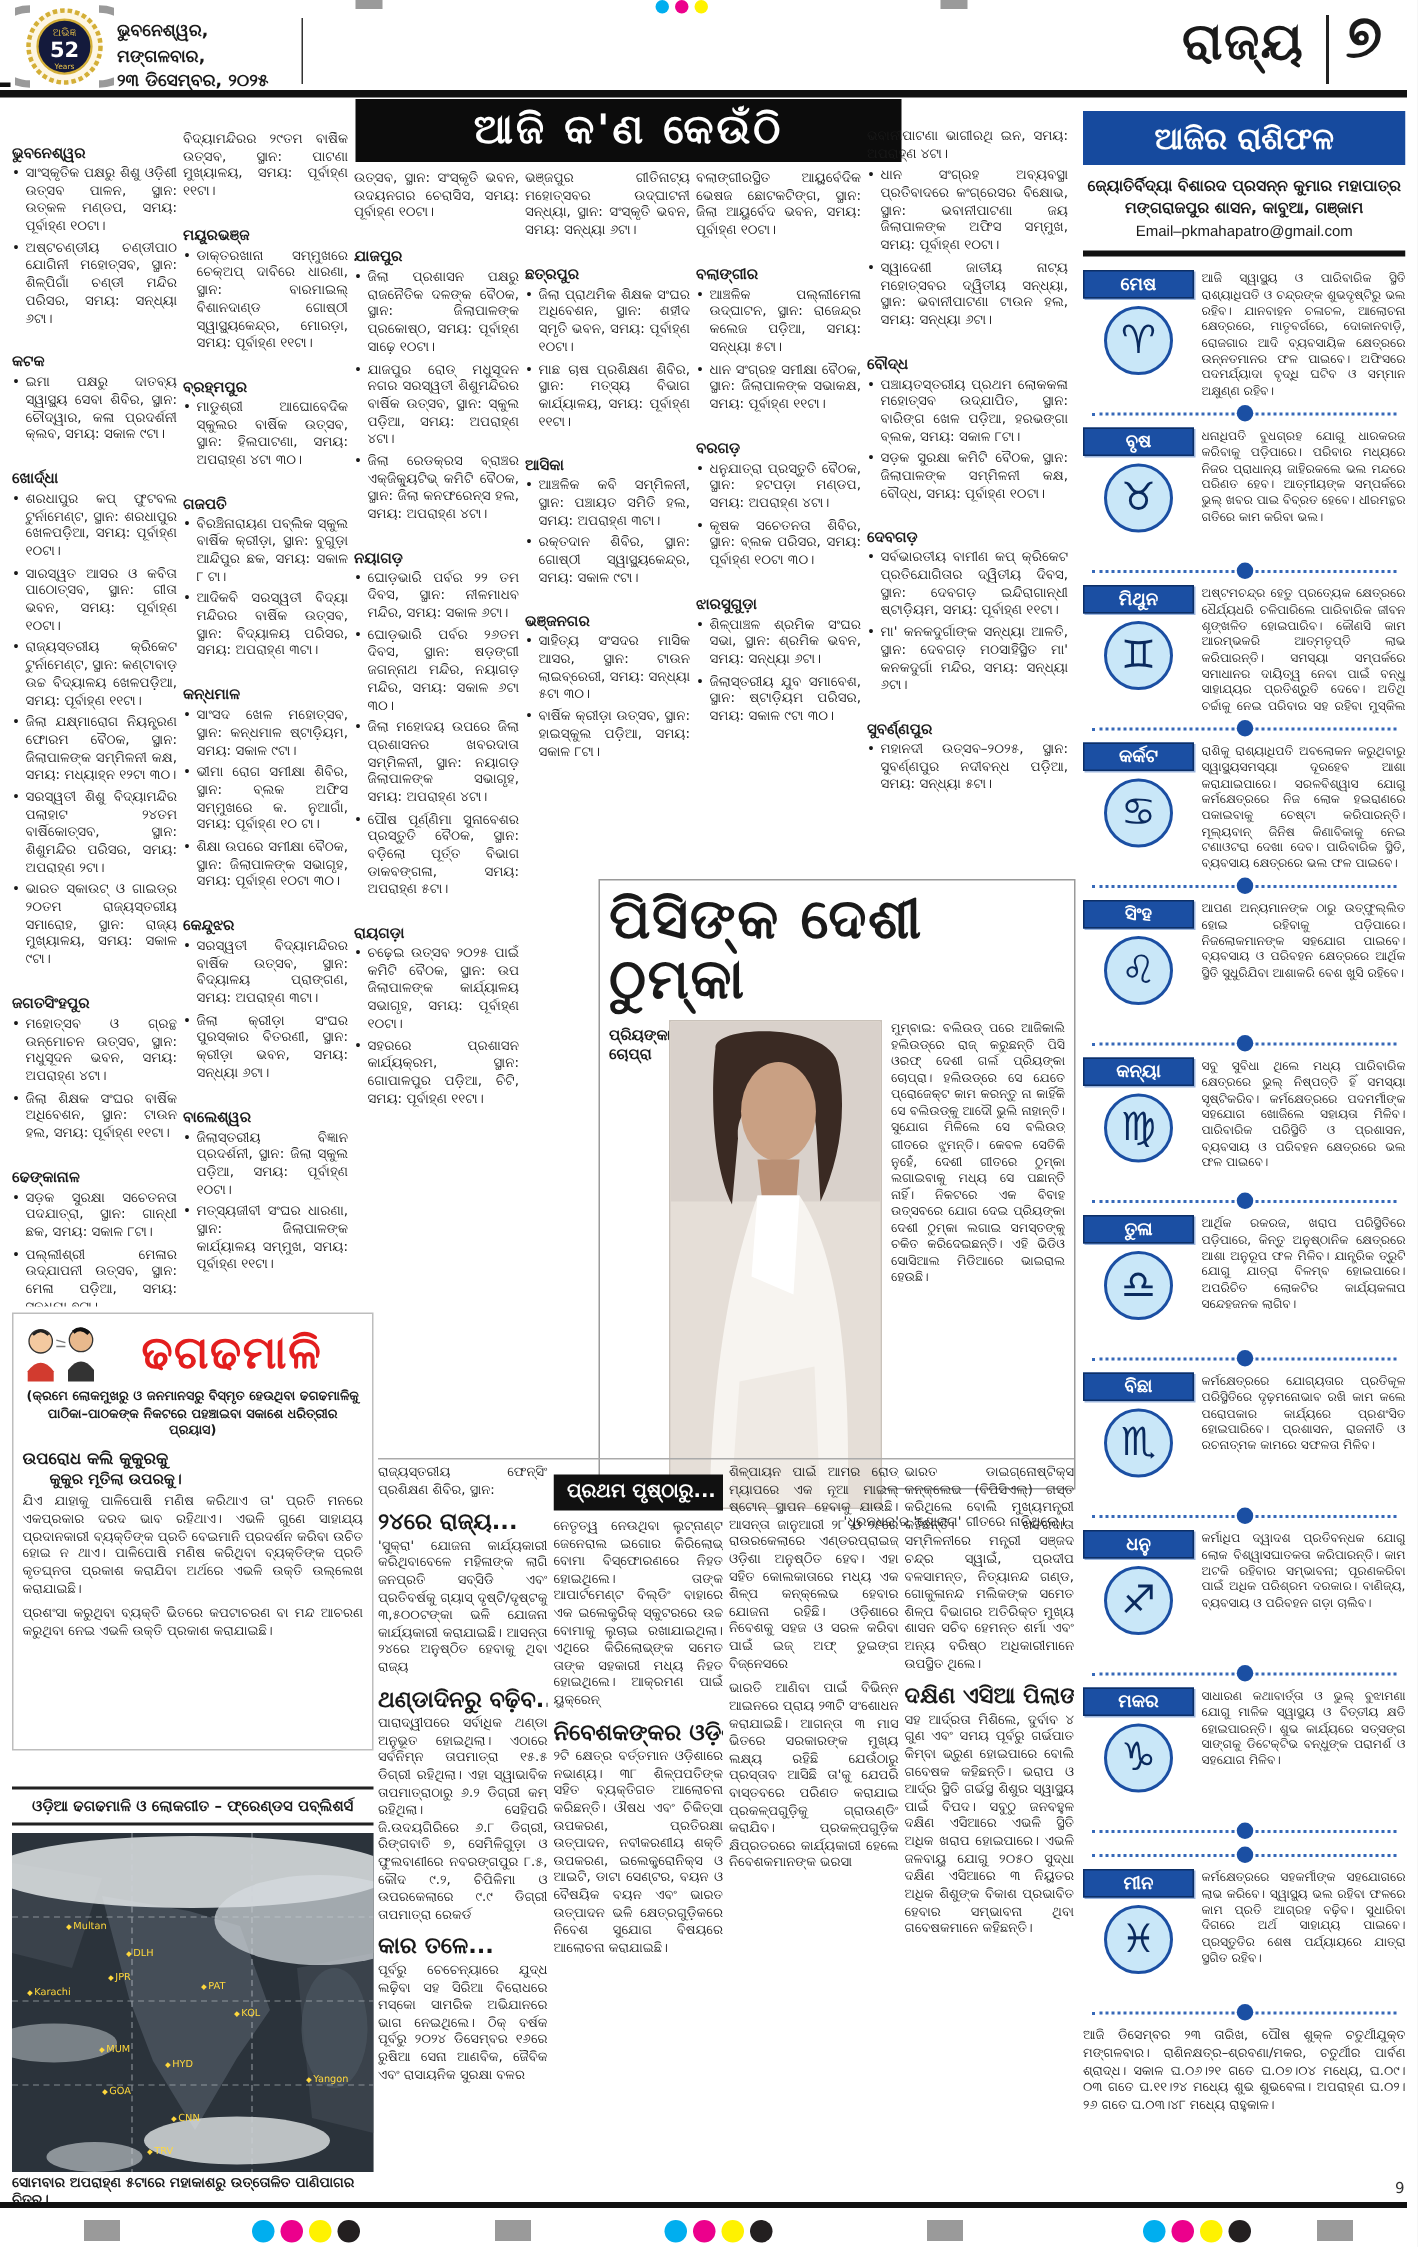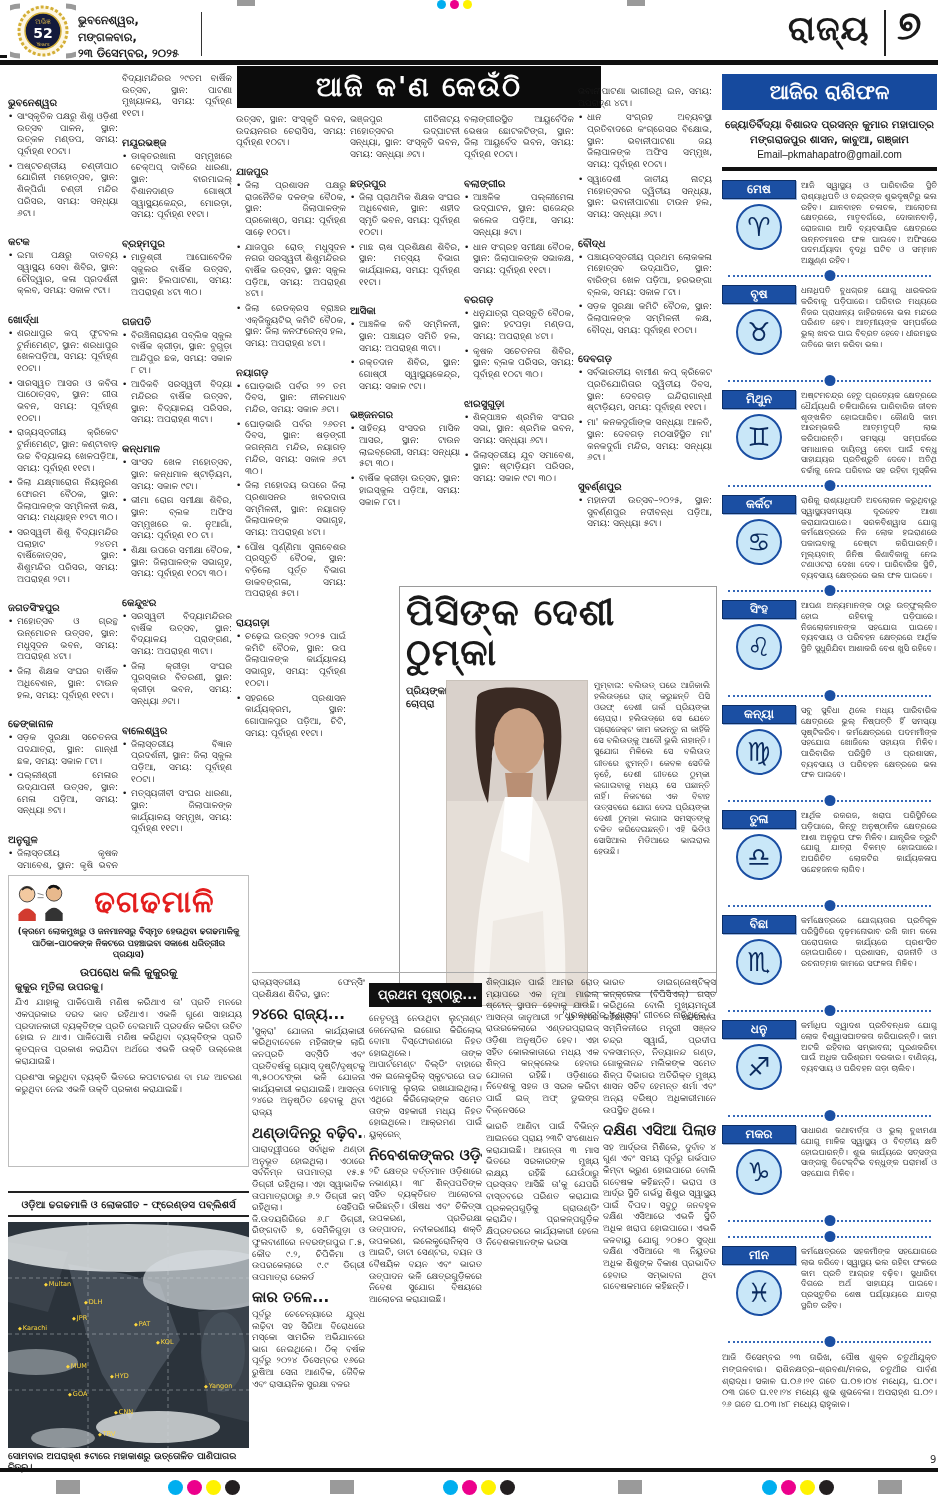--- a/index.html
+++ b/index.html
@@ -44,22 +44,22 @@
 .sign-text{flex:1;font-size:8.2px;line-height:1.3;text-align:justify;padding-left:5px;max-height:86px;overflow:hidden}
 .sign-sep{height:15px;position:relative;margin:1px 6px}
 .sign-sep::before{content:"";position:absolute;left:0;right:0;top:6px;border-top:2px dotted #3668b8}
 .sep-dot{position:absolute;left:50%;top:1px;width:11px;height:11px;border-radius:50%;background:#1b4fa3;transform:translateX(-50%)}
 .h-footer{font-size:8.6px;line-height:1.35;text-align:justify;margin-top:2px;max-height:62px;overflow:hidden}
 
 .folk{position:absolute;left:8px;top:875px;width:241px;height:292px;border:1px solid #bdbdbd;padding:5px 6px;overflow:hidden}
 .folk-head{display:flex;align-items:center}
 .folk-title{color:#e31e1e;font-size:30px;font-weight:bold;letter-spacing:1px;flex:1;text-align:center}
 .folk-sub{font-size:8.6px;font-weight:bold;text-align:center;line-height:1.35;margin:3px 0 5px}
-.folk-verse-title{font-size:11px;font-weight:bold;text-align:center;margin:2px 0}
-.folk-verse-line{font-size:10px;font-weight:bold;margin:2px 0 4px}
+.folk-verse-title{font-size:11px;font-weight:bold;margin:2px 0}
+.folk-verse-line{font-size:10px;font-weight:bold;margin:2px 18px 4px}
 .folk-body{font-size:8.8px;line-height:1.35;text-align:justify;margin-bottom:4px}
 .folk-credit{position:absolute;left:8px;top:1191px;width:241px;height:26px;border-top:2px solid #222;border-bottom:2px solid #222;font-size:10px;font-weight:bold;text-align:center;line-height:23px;overflow:hidden}
 
 .map{position:absolute;left:8px;top:1222px;width:241px;height:226px;background:#2b333b;overflow:hidden}
 .map-label{position:absolute;font-size:6.5px;color:#ffd83d;white-space:nowrap}
 .map-label::before{content:"◆";font-size:5px;margin-right:1px;color:#ffd83d}
 .map-caption{position:absolute;left:8px;top:1450px;width:241px;font-size:9.3px;font-weight:bold;line-height:1.2}
 
 .conts{position:absolute;left:252px;top:972px;width:464px;height:492px;border-top:1px solid #aaa;padding-top:4px;display:flex;gap:4px;overflow:hidden}
 .ccol{flex:1;font-size:8.8px;line-height:1.32;text-align:justify;overflow:hidden}
@@ -111,30 +111,31 @@
       <div class="litem">ସାଂସ୍କୃତିକ ପକ୍ଷରୁ ଶିଶୁ ଓଡ଼ିଶୀ ଉତ୍ସବ ପାଳନ, ସ୍ଥାନ: ଉତ୍କଳ ମଣ୍ଡପ, ସମୟ: ପୂର୍ବାହ୍ଣ ୧୦ଟା।</div>
       <div class="litem">ଅଷ୍ଟଚଣ୍ଡୀୟ ଚଣ୍ଡୀପାଠ ଯୋଗିନୀ ମହୋତ୍ସବ, ସ୍ଥାନ: ଶିଳ୍ପିଗାଁ ଚଣ୍ଡୀ ମନ୍ଦିର ପରିସର, ସମୟ: ସନ୍ଧ୍ୟା ୬ଟା।</div>
       <div class="lhead">କଟକ</div>
       <div class="litem">ଇମା ପକ୍ଷରୁ ଦାତବ୍ୟ ସ୍ୱାସ୍ଥ୍ୟ ସେବା ଶିବିର, ସ୍ଥାନ: ଚୌଦ୍ୱାର, କଳା ପ୍ରଦର୍ଶନୀ କ୍ଲବ, ସମୟ: ସକାଳ ୯ଟା।</div>
       <div class="lhead">ଖୋର୍ଦ୍ଧା</div>
       <div class="litem">ଶରଧାପୁର କପ୍ ଫୁଟବଲ ଟୁର୍ନାମେଣ୍ଟ, ସ୍ଥାନ: ଶରଧାପୁର ଖେଳପଡ଼ିଆ, ସମୟ: ପୂର୍ବାହ୍ଣ ୧୦ଟା।</div>
       <div class="litem">ସାରସ୍ୱତ ଆସର ଓ କବିତା ପାଠୋତ୍ସବ, ସ୍ଥାନ: ଗୀତା ଭବନ, ସମୟ: ପୂର୍ବାହ୍ଣ ୧୦ଟା।</div>
       <div class="litem">ରାଜ୍ୟସ୍ତରୀୟ କ୍ରିକେଟ ଟୁର୍ନାମେଣ୍ଟ, ସ୍ଥାନ: କଣ୍ଟାବାଡ଼ ଉଚ୍ଚ ବିଦ୍ୟାଳୟ ଖେଳପଡ଼ିଆ, ସମୟ: ପୂର୍ବାହ୍ଣ ୧୧ଟା।</div>
       <div class="litem">ଜିଲା ଯକ୍ଷ୍ମାରୋଗ ନିୟନ୍ତ୍ରଣ ଫୋରମ ବୈଠକ, ସ୍ଥାନ: ଜିଲାପାଳଙ୍କ ସମ୍ମିଳନୀ କକ୍ଷ, ସମୟ: ମଧ୍ୟାହ୍ନ ୧୨ଟା ୩୦।</div>
       <div class="litem">ସରସ୍ୱତୀ ଶିଶୁ ବିଦ୍ୟାମନ୍ଦିର ପଲାହାଟ ୨୪ତମ ବାର୍ଷିକୋତ୍ସବ, ସ୍ଥାନ: ଶିଶୁମନ୍ଦିର ପରିସର, ସମୟ: ଅପରାହ୍ଣ ୨ଟା।</div>
+      <div class="litem">ଭାରତ ସ୍କାଉଟ୍ ଓ ଗାଇଡ୍‌ର ୨୦ତମ ରାଜ୍ୟସ୍ତରୀୟ ସମାରୋହ, ସ୍ଥାନ: ରାଜ୍ୟ ମୁଖ୍ୟାଳୟ, ସମୟ: ସକାଳ ୯ଟା।</div>
       <div class="lhead">ଜଗତସିଂହପୁର</div>
       <div class="litem">ମହୋତ୍ସବ ଓ ଗ୍ରନ୍ଥ ଉନ୍ମୋଚନ ଉତ୍ସବ, ସ୍ଥାନ: ମଧୁସୂଦନ ଭବନ, ସମୟ: ଅପରାହ୍ଣ ୪ଟା।</div>
       <div class="litem">ଜିଲା ଶିକ୍ଷକ ସଂଘର ବାର୍ଷିକ ଅଧିବେଶନ, ସ୍ଥାନ: ଟାଉନ ହଲ, ସମୟ: ପୂର୍ବାହ୍ଣ ୧୧ଟା।</div>
       <div class="lhead">ଢେଙ୍କାନାଳ</div>
       <div class="litem">ସଡ଼କ ସୁରକ୍ଷା ସଚେତନତା ପଦଯାତ୍ରା, ସ୍ଥାନ: ଗାନ୍ଧୀ ଛକ, ସମୟ: ସକାଳ ୮ଟା।</div>
       <div class="litem">ପଲ୍ଲୀଶ୍ରୀ ମେଳାର ଉଦ୍‌ଯାପନୀ ଉତ୍ସବ, ସ୍ଥାନ: ମେଳା ପଡ଼ିଆ, ସମୟ: ସନ୍ଧ୍ୟା ୭ଟା।</div>
       <div class="lhead">ଅନୁଗୁଳ</div>
       <div class="litem">ଜିଲାସ୍ତରୀୟ କୃଷକ ସମାବେଶ, ସ୍ଥାନ: କୃଷି ଭବନ ପରିସର, ସମୟ: ପୂର୍ବାହ୍ଣ ୧୧ଟା।</div>
     </div>
-  <div class="lcol" style="left:122px;top:73px;width:110px;height:888px">
+  <div class="lcol" style="left:122px;top:88px;width:110px;height:888px">
       <div class="lcont">ବିଦ୍ୟାମନ୍ଦିରର ୨୯ତମ ବାର୍ଷିକ ଉତ୍ସବ, ସ୍ଥାନ: ପାଟଣା ମୁଖ୍ୟାଳୟ, ସମୟ: ପୂର୍ବାହ୍ଣ ୧୧ଟା।</div>
       <div class="lhead">ମୟୂରଭଞ୍ଜ</div>
       <div class="litem">ଡାକ୍ତରଖାନା ସମ୍ମୁଖରେ ଚେକ୍‌ଅପ୍ ଦାବିରେ ଧାରଣା, ସ୍ଥାନ: ବାରମାଇଲ୍ ବିଶାନଦାଣ୍ଡ ଗୋଷ୍ଠୀ ସ୍ୱାସ୍ଥ୍ୟକେନ୍ଦ୍ର, ମୋରଡ଼ା, ସମୟ: ପୂର୍ବାହ୍ଣ ୧୧ଟା।</div>
       <div class="lhead">ବ୍ରହ୍ମପୁର</div>
       <div class="litem">ମାଡୁଶ୍ରୀ ଆଘୋବେଦିକ ସ୍କୁଲର ବାର୍ଷିକ ଉତ୍ସବ, ସ୍ଥାନ: ହିଲପାଟଣା, ସମୟ: ଅପରାହ୍ଣ ୪ଟା ୩୦।</div>
       <div class="lhead">ଗଜପତି</div>
       <div class="litem">ବିରଞ୍ଚିନାରାୟଣ ପବ୍ଲିକ ସ୍କୁଲ ବାର୍ଷିକ କ୍ରୀଡ଼ା, ସ୍ଥାନ: ବୁଗୁଡ଼ା ଆନ୍ଦିପୁର ଛକ, ସମୟ: ସକାଳ ୮ ଟା।</div>
       <div class="litem">ଆଦିକବି ସରସ୍ୱତୀ ବିଦ୍ୟା ମନ୍ଦିରର ବାର୍ଷିକ ଉତ୍ସବ, ସ୍ଥାନ: ବିଦ୍ୟାଳୟ ପରିସର, ସମୟ: ଅପରାହ୍ଣ ୩ଟା।</div>
       <div class="lhead">କନ୍ଧମାଳ</div>
       <div class="litem">ସାଂସଦ ଖେଳ ମହୋତ୍ସବ, ସ୍ଥାନ: କନ୍ଧମାଳ ଷ୍ଟାଡ଼ିୟମ, ସମୟ: ସକାଳ ୯ଟା।</div>

